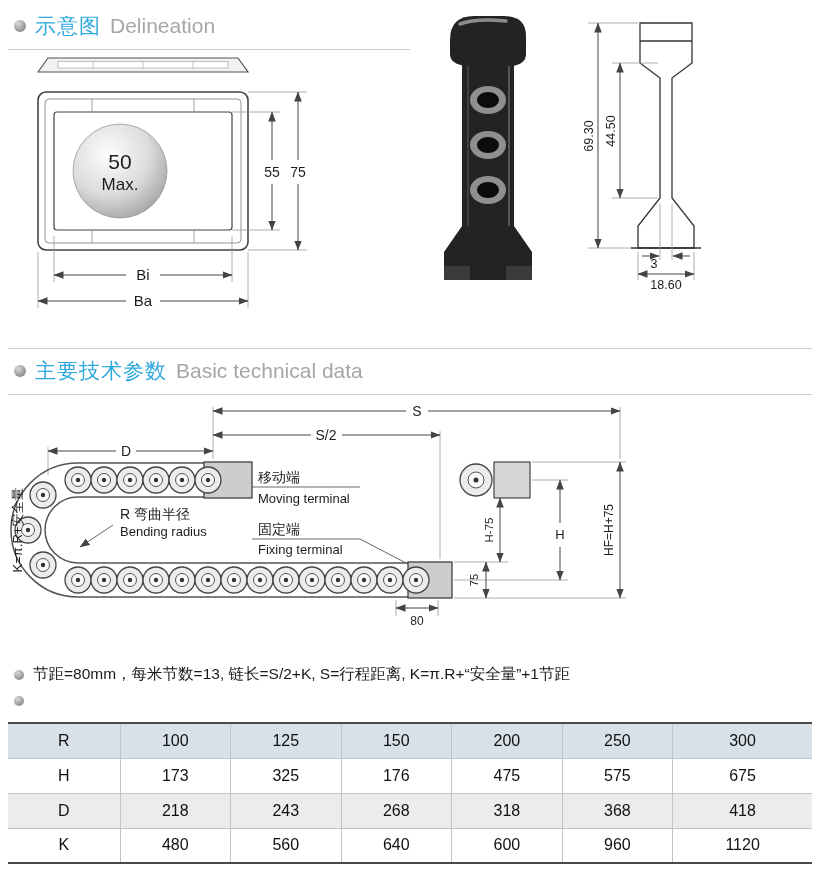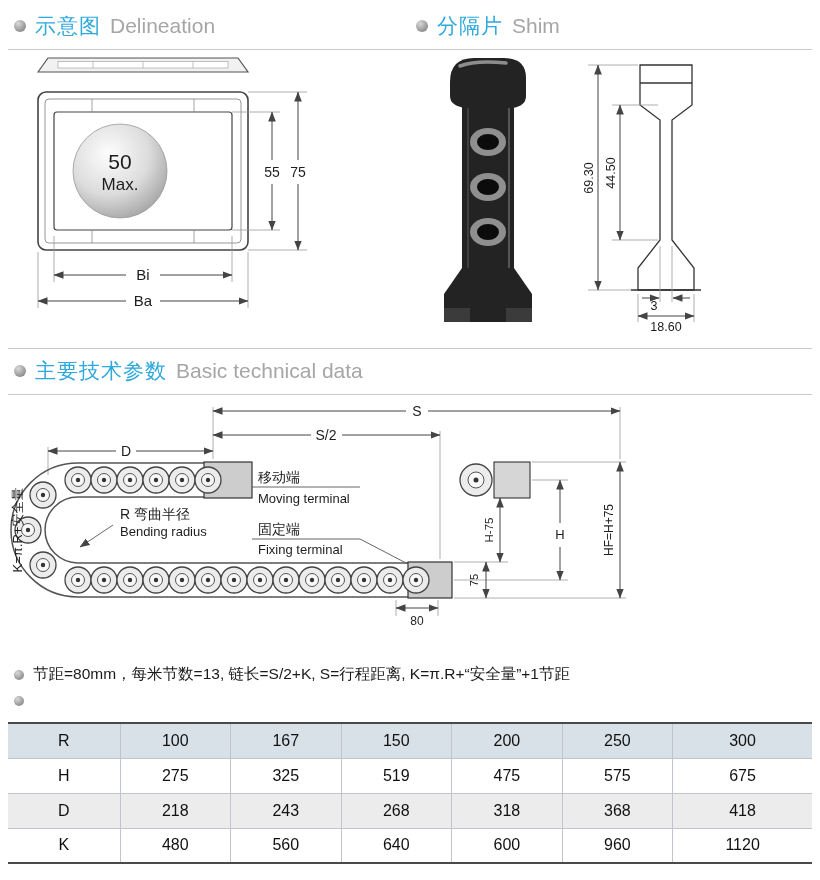--- a/index.html
+++ b/index.html
@@ -108,25 +108,20 @@
           <line x1="152" y1="225" x2="224" y2="225" marker-end="url(#a1)"></line>
           <line x1="30" y1="251" x2="118" y2="251" marker-start="url(#a1)"></line>
           <line x1="152" y1="251" x2="240" y2="251" marker-end="url(#a1)"></line>
         </g>
         <text x="135" y="230" text-anchor="middle" font-size="15">Bi</text>
         <text x="135" y="256" text-anchor="middle" font-size="15">Ba</text>
       </svg>
     </section>
 
     <section class="col">
-      <header class="sec-header">
-        <span class="bullet"></span>
-        <span class="title-cn">分隔片</span>
-        <span class="title-en">Shim</span>
-      </header>
 
       <svg width="402" height="290" viewBox="0 0 402 290">
         <defs>
           <marker id="a2" viewBox="0 0 10 10" refX="9.5" refY="5" markerWidth="10" markerHeight="10" orient="auto-start-reverse" markerUnits="userSpaceOnUse">
             <path d="M0,1.2 L10,5 L0,8.8 Z" fill="#444"></path>
           </marker>
         </defs>
 
         <g>
           <path d="M40,32 Q40,8 64,8 L94,8 Q116,8 116,28 L116,46 Q116,56 102,58 L56,58 Q40,56 40,46 Z" fill="#232323"></path>
@@ -300,31 +295,31 @@
     <p class="note">
       <span class="note-bullet"></span>
     </p>
   </div>
 
   <table>
     <tbody>
       <tr class="row-head">
         <td>R</td>
         <td>100</td>
-        <td>167</td>
+        <td>125</td>
         <td>150</td>
         <td>200</td>
         <td>250</td>
         <td>300</td>
       </tr>
       <tr>
         <td>H</td>
-        <td>275</td>
+        <td>173</td>
         <td>325</td>
-        <td>519</td>
+        <td>176</td>
         <td>475</td>
         <td>575</td>
         <td>675</td>
       </tr>
       <tr class="row-alt">
         <td>D</td>
         <td>218</td>
         <td>243</td>
         <td>268</td>
         <td>318</td>

